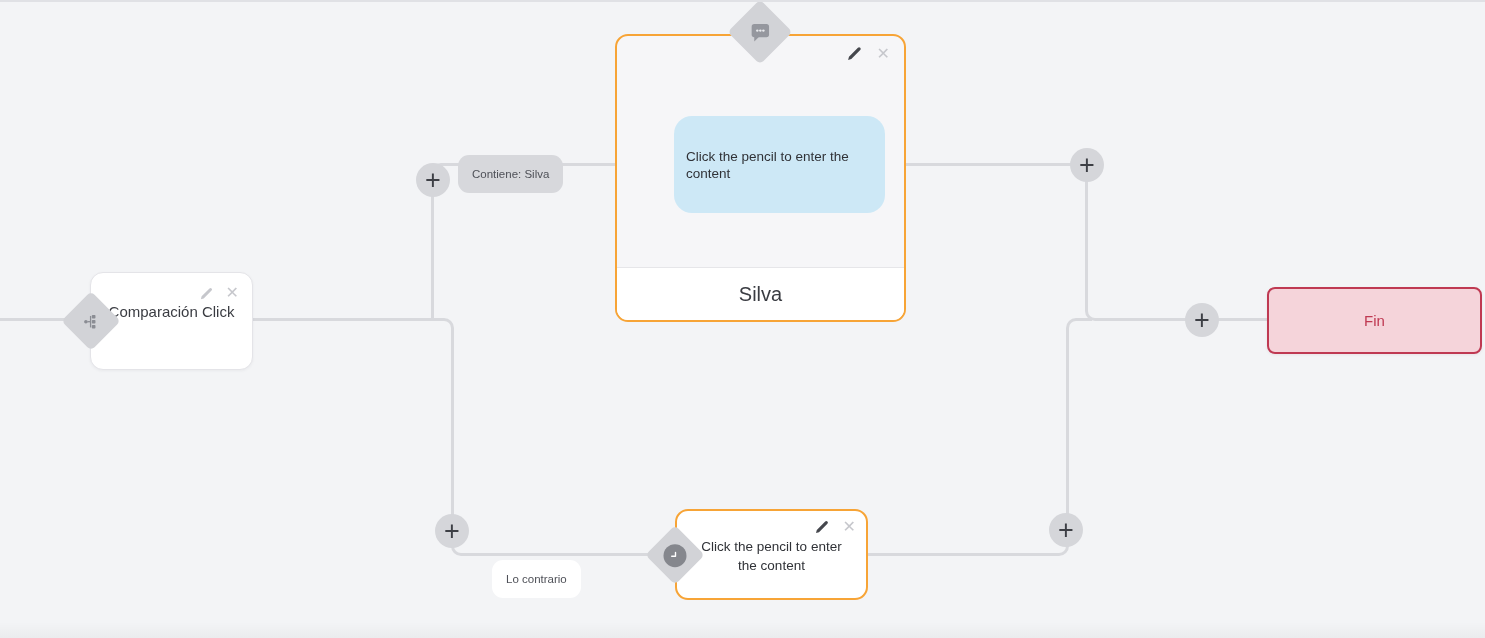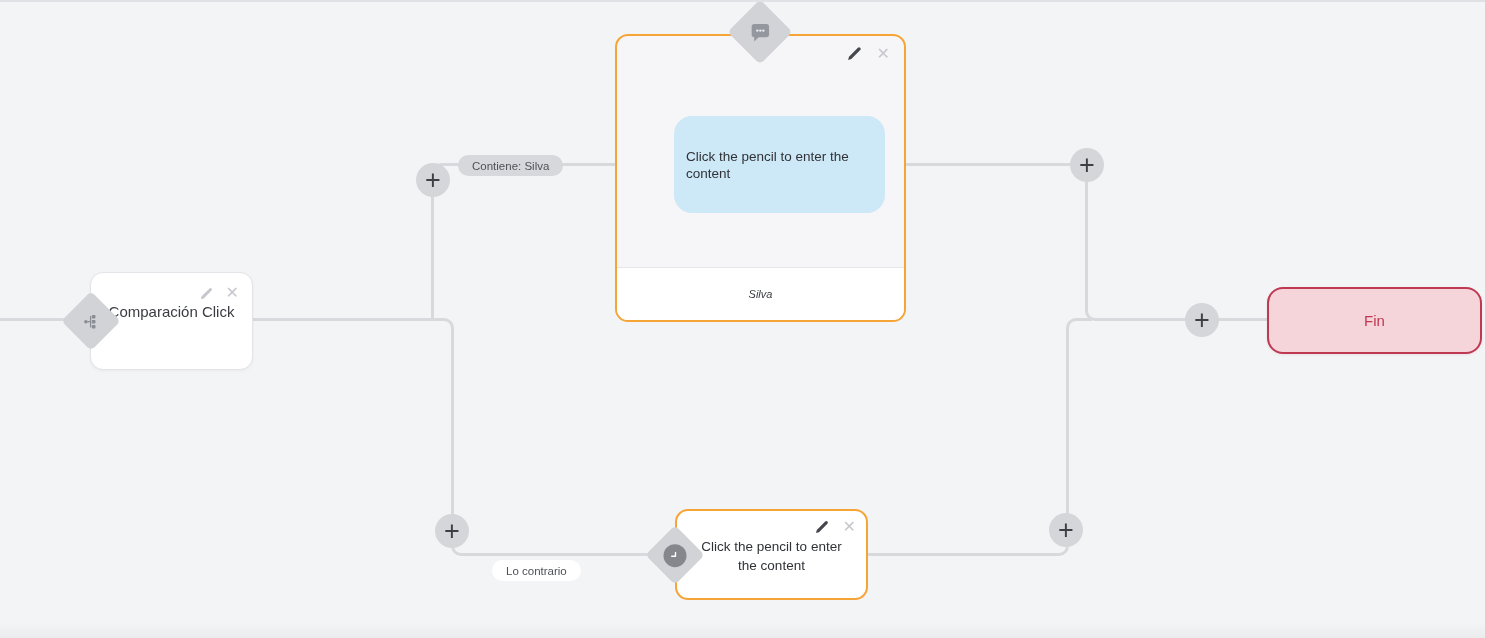--- a/index.html
+++ b/index.html
@@ -11,21 +11,21 @@
   #canvas::after{content:"";position:absolute;left:0;right:0;bottom:0;height:16px;
     background:linear-gradient(to bottom,rgba(0,0,0,0),rgba(0,0,0,0.035));pointer-events:none;}
   
   .seg{position:absolute;background:#d8d9dd;z-index:1;}
   .lc{position:absolute;border:0 solid #d8d9dd;box-sizing:border-box;z-index:1;background:transparent;}
   
   .plus{position:absolute;width:34px;height:34px;border-radius:50%;background:#d5d6da;
     color:#3d3f45;display:flex;align-items:center;justify-content:center;
     font-size:27px;line-height:1;z-index:4;cursor:pointer;user-select:none;}
   
-  .pill{position:absolute;height:21px;border-radius:11px;display:flex;align-items:center;
+  .pill{position:absolute;height:38px;border-radius:11px;display:flex;align-items:center;
     justify-content:center;font-size:11.5px;color:#4f5158;padding:0 14px;z-index:3;white-space:nowrap;}
   .pill.gray{background:#d7d8dc;}
   .pill.white{background:#ffffff;margin-top:16px;}
   
   .card{position:absolute;box-sizing:border-box;border-radius:13px;z-index:2;}
   .actions{position:absolute;display:flex;align-items:center;z-index:3;}
   .icon-btn{cursor:pointer;display:flex;align-items:center;justify-content:center;}
   .pencil-dark{color:#45474d;}
   .pencil-light{color:#c6c7cc;}
   .xmark{color:#c6c7cc;font-size:16px;line-height:1;}
@@ -35,28 +35,28 @@
   #cond-node .node-title{margin-top:26px;text-align:center;font-size:15px;line-height:25px;
     color:#3a3c42;padding:0 12px;}
   
   #msg-node{left:615px;top:32px;width:291px;height:288px;background:#f6f6f8;
     border:2px solid #f7a436;}
   #msg-bubble{position:absolute;left:57px;top:80px;width:211px;height:97px;background:#cde8f6;
     border-radius:18px;display:flex;align-items:center;box-sizing:border-box;
     padding:0 22px 0 12px;font-size:13.5px;line-height:17px;color:#303237;}
   #msg-footer{position:absolute;left:0;right:0;bottom:0;height:52px;background:#fff;
     border-top:1px solid #e6e6e9;border-radius:0 0 11px 11px;display:flex;
-    align-items:center;justify-content:center;font-size:11px;color:#3a3c42;font-style:italic;}
+    align-items:center;justify-content:center;font-size:20px;color:#3a3c42;}
   
   #fb-node{left:675px;top:507px;width:193px;height:91px;background:#fff;border:2px solid #f7a436;}
   #fb-node .fb-text{margin-top:26px;text-align:center;font-size:13.5px;line-height:19px;
     color:#303237;padding:0 14px;}
   
   #end-node{left:1267px;top:285px;width:215px;height:67px;background:#f5d4da;
-    border:2px solid #bf3952;border-radius:16px;display:flex;align-items:center;
+    border:2px solid #bf3952;border-radius:8px;display:flex;align-items:center;
     justify-content:center;font-size:15px;color:#bf3952;box-shadow:0 1px 3px rgba(120,30,50,.08);cursor:pointer;}
   
   .diamond{position:absolute;background:#d2d3d7;transform:rotate(45deg);
     border-radius:5px;z-index:5;display:flex;align-items:center;justify-content:center;}
   .diamond .di{transform:rotate(-45deg);display:flex;align-items:center;justify-content:center;}
   #badge-cond{left:70px;top:298px;width:42px;height:42px;}
   #badge-msg{left:737px;top:7px;width:46px;height:46px;}
   #badge-clock{left:654px;top:532px;width:42px;height:42px;}
   .clock-circle{width:23px;height:23px;border-radius:50%;background:#85878d;
     display:flex;align-items:center;justify-content:center;}

